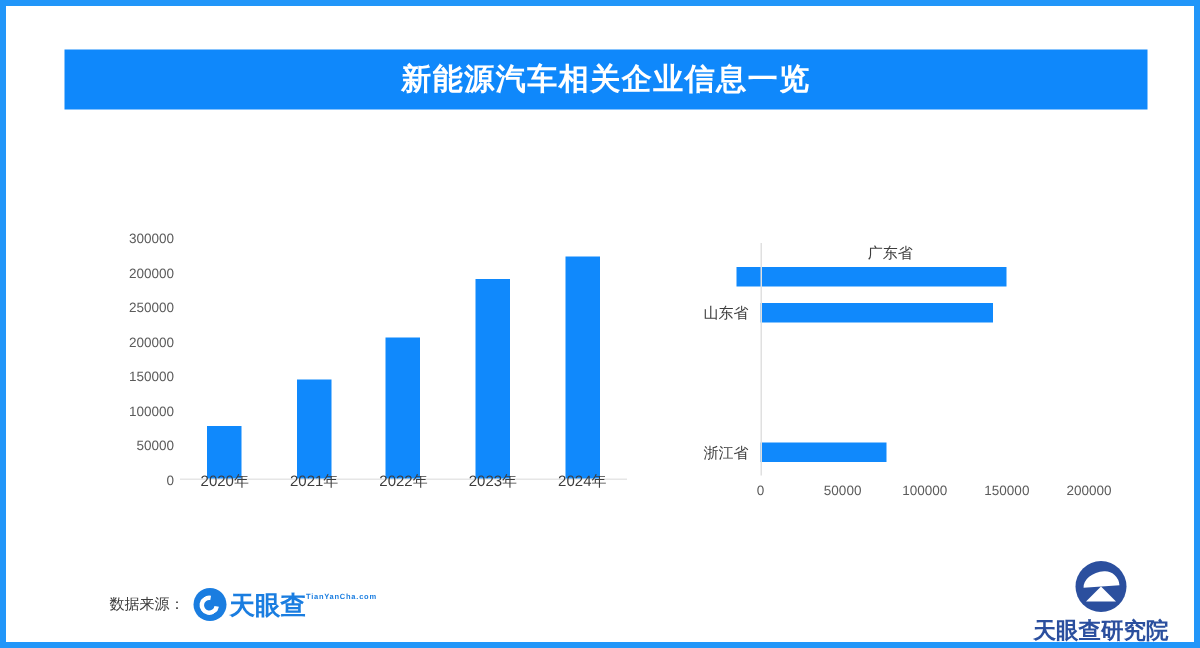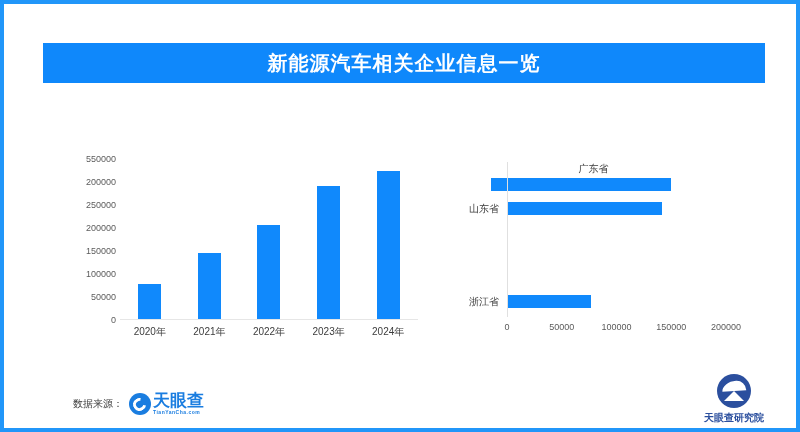--- a/index.html
+++ b/index.html
@@ -17,21 +17,21 @@
     background: #ffffff;
     border: 4px solid #2196f9;
     box-sizing: border-box;
     overflow: hidden;
   }
 
   
   .banner {
     position: absolute;
     left: 39px;
-    top: 39px;
+    top: 29px;
     width: 722px;
     height: 40px;
     background: #0f88fb;
     display: flex;
     align-items: center;
     justify-content: center;
   }
   .banner-title {
     color: #ffffff;
     font-size: 20px;
@@ -110,24 +110,24 @@
     align-items: flex-end;
     justify-content: center;
   }
   .v-bar {
     width: 23px;
     background: #1089fc;
   }
   .v-xlabels {
     position: absolute;
     left: 80px;
-    top: 166px;
+    top: 155px;
     width: 298px;
     display: flex;
-    justify-content: center;
+    justify-content: flex-end;
   }
   .v-xlab {
     width: 20%;
     text-align: center;
     font-size: 10px;
     color: #3c3c3c;
     white-space: nowrap;
   }
 
   
@@ -237,21 +237,20 @@
     height: 13px;
     border: 3px solid #ffffff;
     border-radius: 50%;
     border-right-color: transparent;
     transform: rotate(-35deg);
     box-sizing: border-box;
   }
   .tyc-wordmark {
     margin-left: 2px;
     display: flex;
-    flex-direction: column;
     line-height: 1;
   }
   .tyc-cn {
     font-size: 17px;
     font-weight: bold;
     color: #1a7de0;
     letter-spacing: 0px;
     white-space: nowrap;
   }
   .tyc-en {
@@ -297,21 +296,21 @@
     left: 5px;
     top: 7px;
     width: 24px;
     height: 10px;
     background: #ffffff;
     border-radius: 60% 40% 0 0 / 100% 100% 0 0;
     transform: rotate(-4deg);
   }
   .brand-text {
     margin-top: 3px;
-    font-size: 10px;
+    font-size: 15px;
     font-weight: bold;
     color: #2b4f9e;
     white-space: nowrap;
     text-align: right;
   }
 </style>
 </head>
 <body>
 
 <div id="page">
@@ -324,21 +323,21 @@
 
     <div class="vchart">
       <div class="v-ylabels" id="v-ylabels">
           <div class="v-ytick" style="top: 161px;">0</div>
           <div class="v-ytick" style="top: 138px;">50000</div>
           <div class="v-ytick" style="top: 115px;">100000</div>
           <div class="v-ytick" style="top: 92px;">150000</div>
           <div class="v-ytick" style="top: 69px;">200000</div>
           <div class="v-ytick" style="top: 46px;">250000</div>
           <div class="v-ytick" style="top: 23px;">200000</div>
-          <div class="v-ytick" style="top: 0px;">550000</div>
+          <div class="v-ytick" style="top: 0px;">300000</div>
         </div>
       <div class="v-plot">
         <div class="v-baseline"></div>
         <div class="v-bars" id="v-bars">
             <div class="v-barwrap">
               <div class="v-bar" style="height: 34.96px; background: rgb(16, 137, 252);"></div>
             </div>
             <div class="v-barwrap">
               <div class="v-bar" style="height: 65.78px; background: rgb(16, 137, 252);"></div>
             </div>

